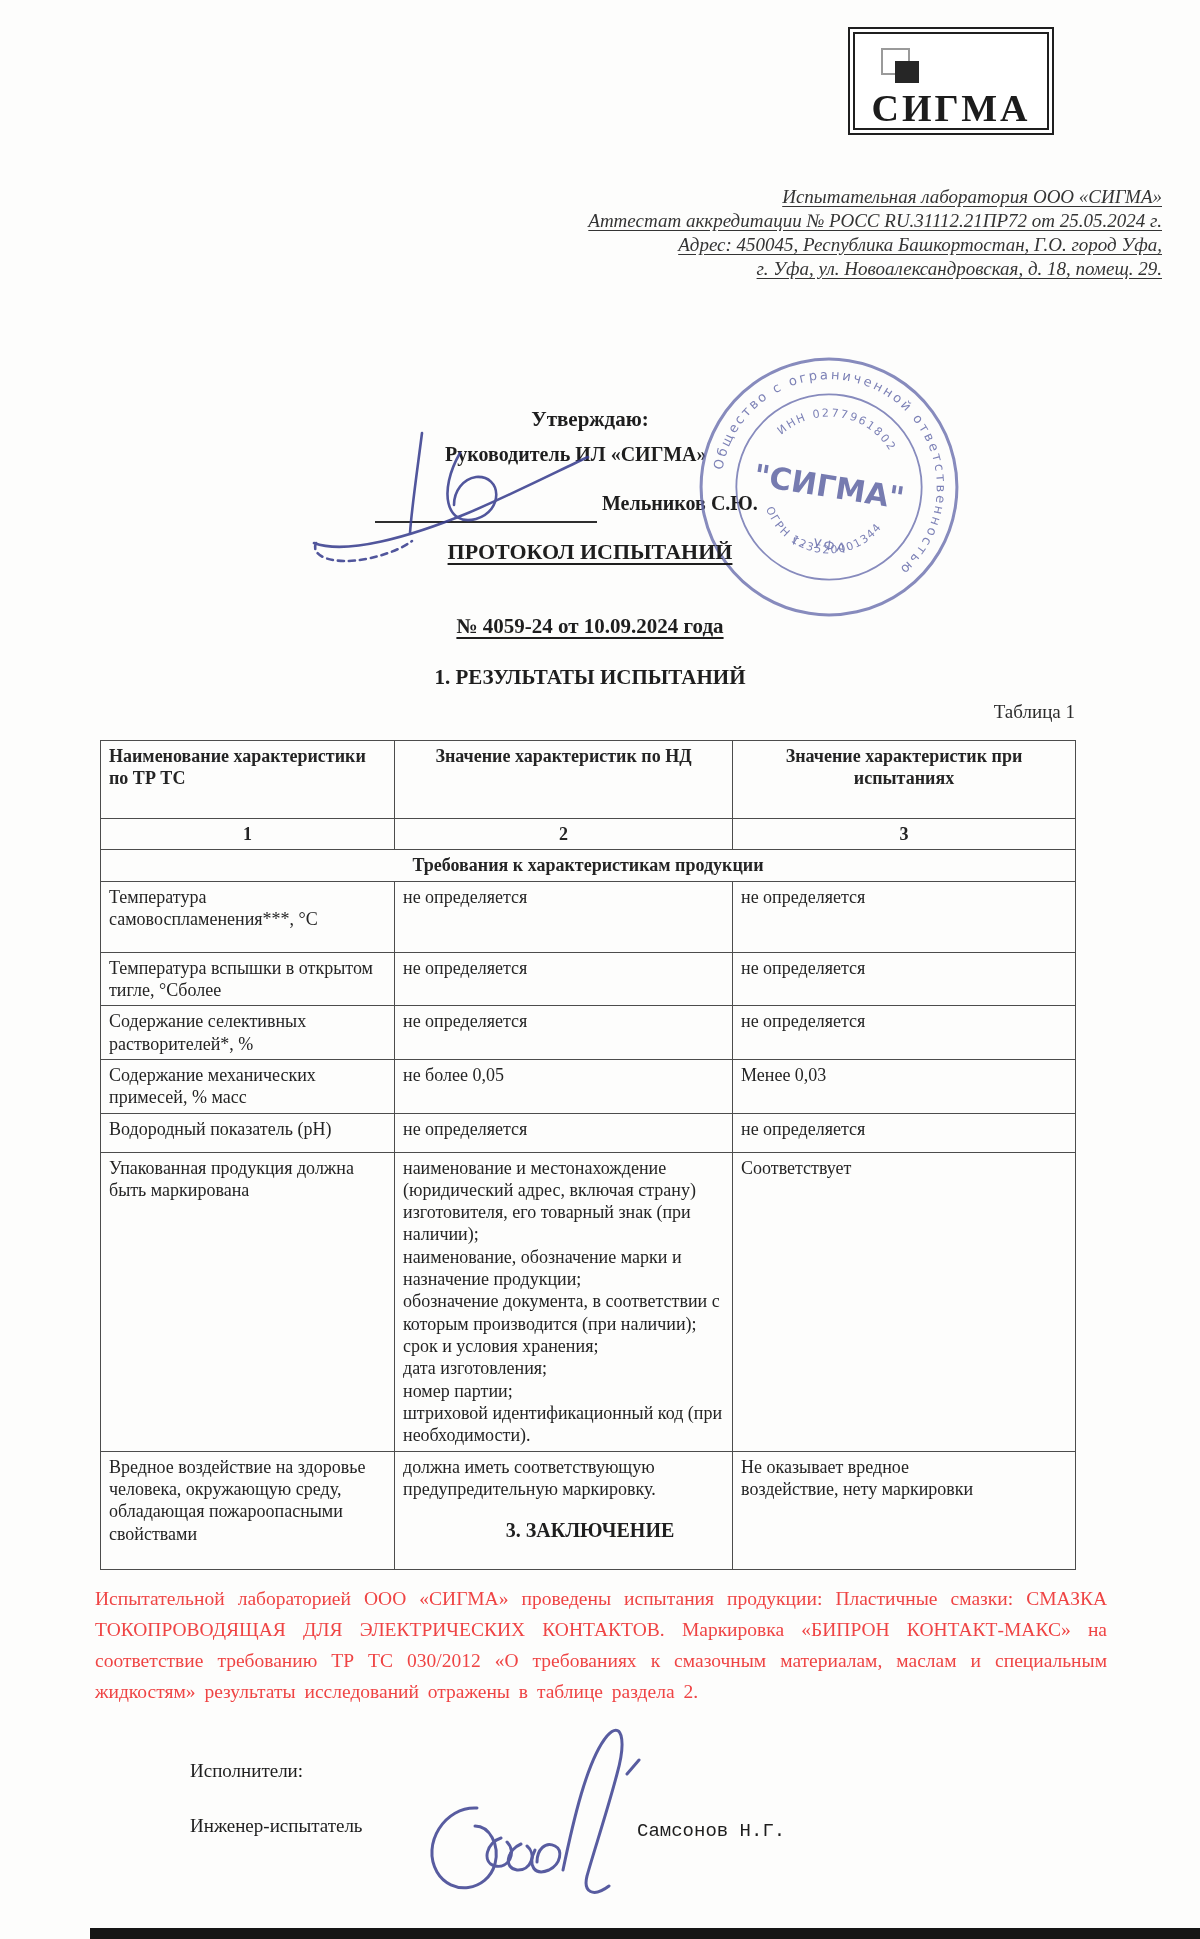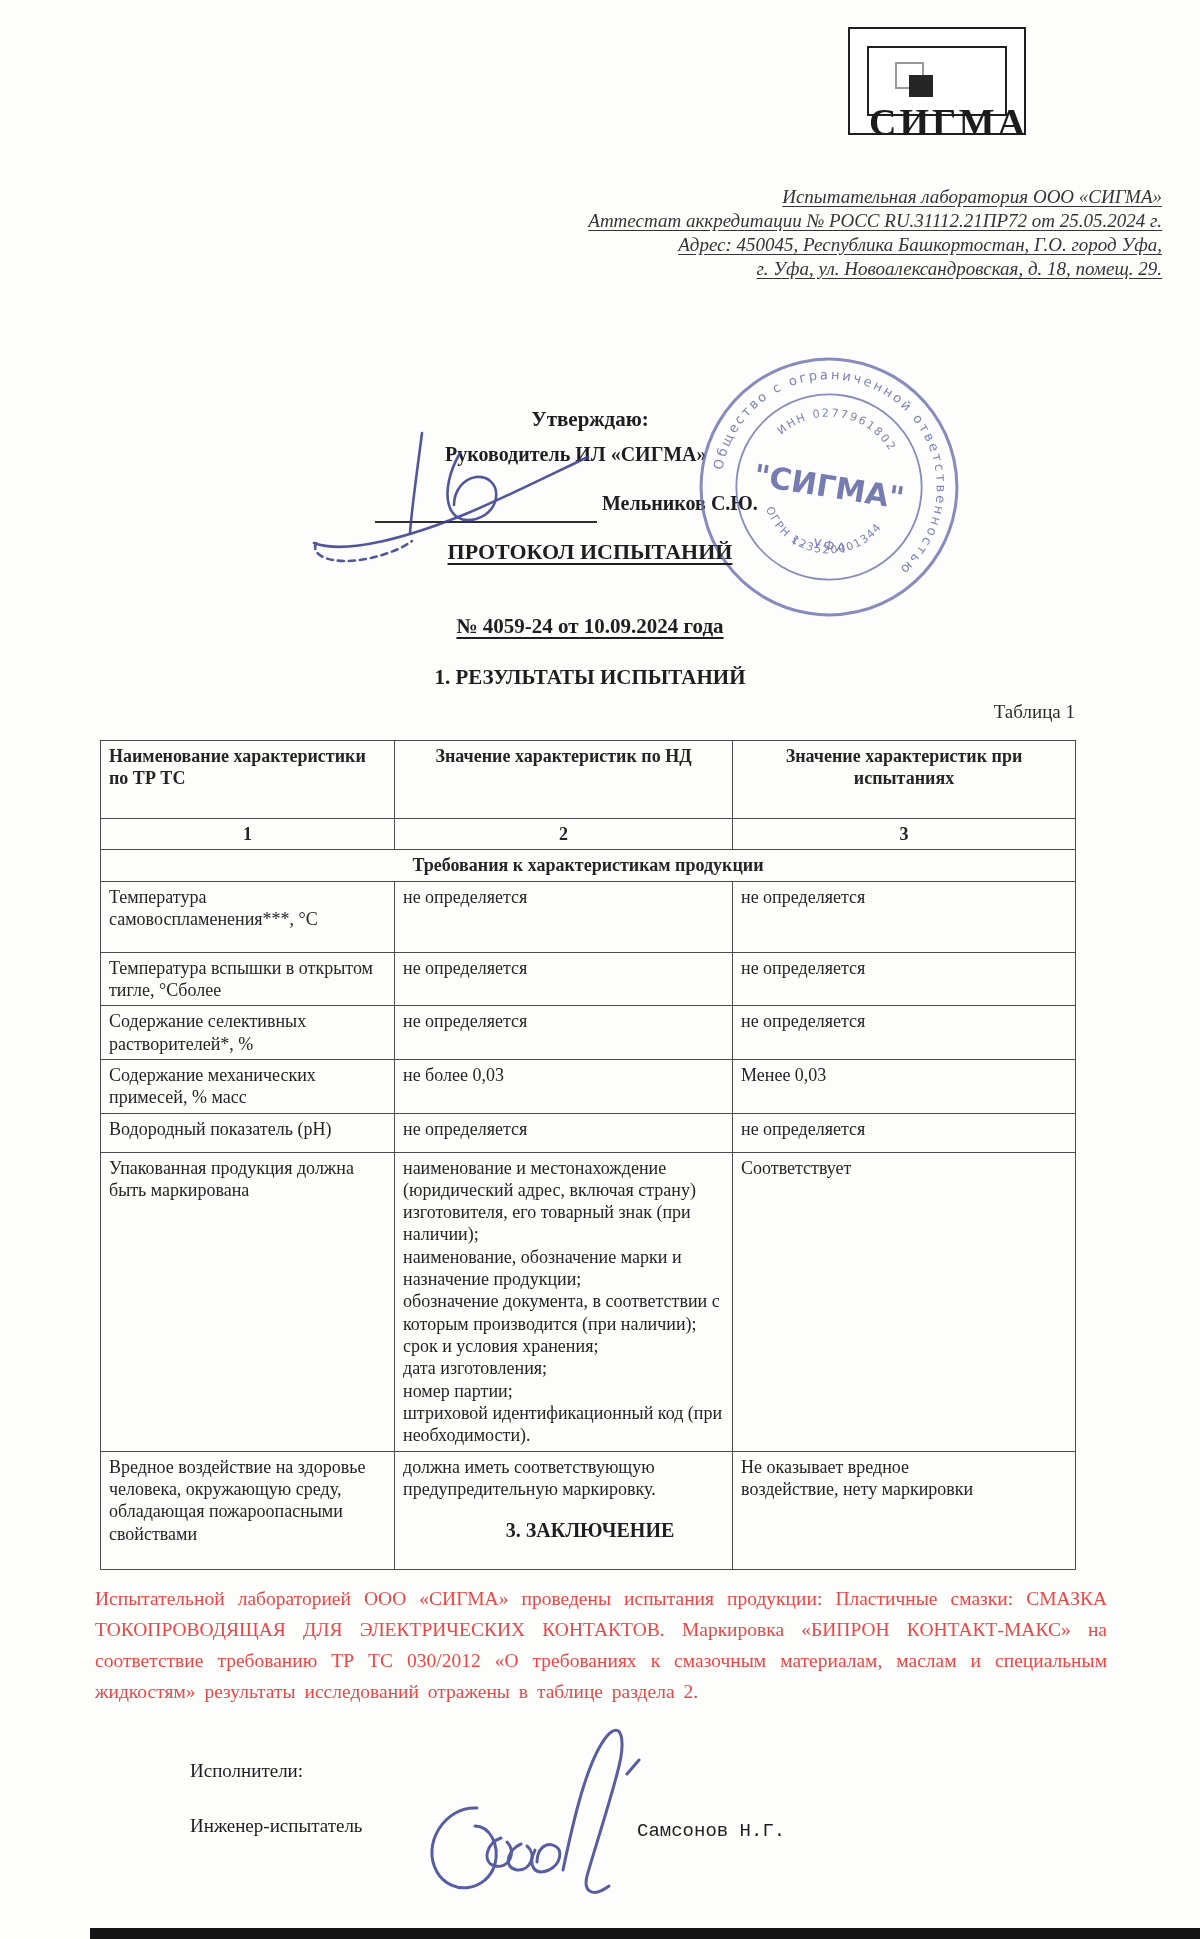--- a/index.html
+++ b/index.html
@@ -1,21 +1,21 @@
 <!DOCTYPE html>
 <html><head>
 <meta charset="utf-8">
 <style>
   html,body{margin:0;padding:0;background:#ffffff;}
   .page{
     position:relative;width:1200px;height:1939px;background:#fdfdfc;overflow:hidden;
     font-family:"Liberation Serif","DejaVu Serif",serif;color:#1e1e1e;
   }
   
-  .logo{position:absolute;left:848px;top:27px;width:178px;height:108px;border:2px solid #1f1f1f;padding:17px;box-sizing:border-box;background:#fff;}
+  .logo{position:absolute;left:848px;top:27px;width:206px;height:108px;border:2px solid #1f1f1f;padding:3px;box-sizing:border-box;background:#fff;}
   .logo-inner{position:relative;width:100%;height:100%;border:2px solid #1f1f1f;box-sizing:border-box;}
   .sq-outline{position:absolute;left:26px;top:14px;width:25px;height:23px;border:2px solid #9a9a9a;background:#fff;}
   .sq-filled{position:absolute;left:40px;top:27px;width:24px;height:22px;background:#262626;}
   .logo-text{position:absolute;left:0;right:0;top:52px;text-align:center;font-weight:bold;font-size:38px;letter-spacing:3px;color:#1c1c1c;}
   
   .letterhead{position:absolute;left:360px;top:185px;width:802px;text-align:right;font-style:italic;font-size:19px;line-height:24px;color:#343434;}
   .letterhead div{text-decoration:underline;text-underline-offset:3px;white-space:nowrap;}
   
   .center-line{position:absolute;left:0;width:1180px;text-align:center;}
   .approve-label{top:407px;font-weight:bold;font-size:21px;}
@@ -150,21 +150,21 @@
       <td>не определяется</td>
       <td>не определяется</td>
     </tr>
     <tr class="tr-r2">
       <td>Содержание селективных растворителей*, %</td>
       <td>не определяется</td>
       <td>не определяется</td>
     </tr>
     <tr class="tr-r3">
       <td>Содержание механических примесей, % масс</td>
-      <td>не более 0,03</td>
+      <td>не более 0,05</td>
       <td>Менее 0,03</td>
     </tr>
     <tr class="tr-r4">
       <td>Водородный показатель (рН)</td>
       <td>не определяется</td>
       <td>не определяется</td>
     </tr>
     <tr class="tr-r5">
       <td>Упакованная продукция должна быть маркирована</td>
       <td class="pre">наименование и местонахождение (юридический адрес, включая страну) изготовителя, его товарный знак (при наличии);

